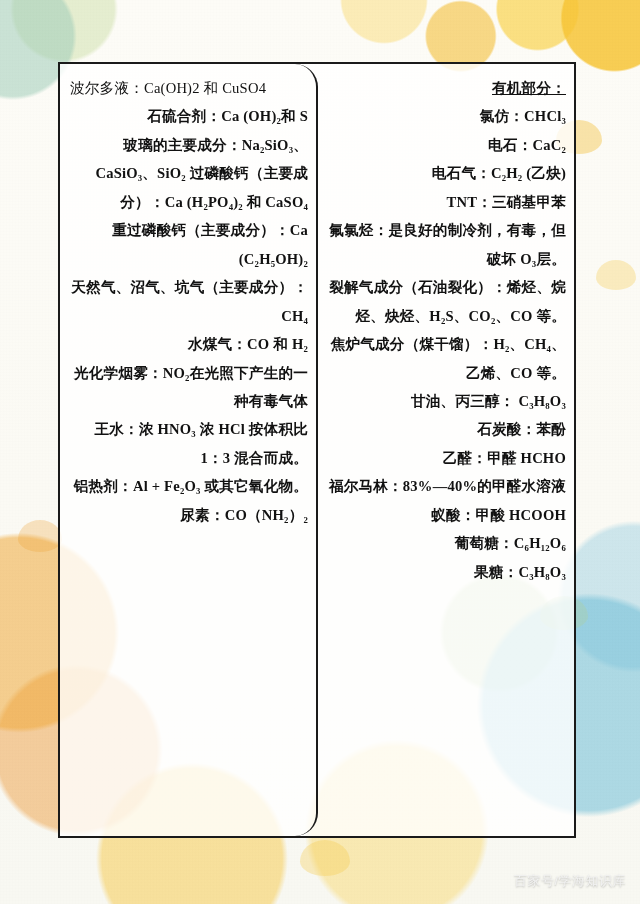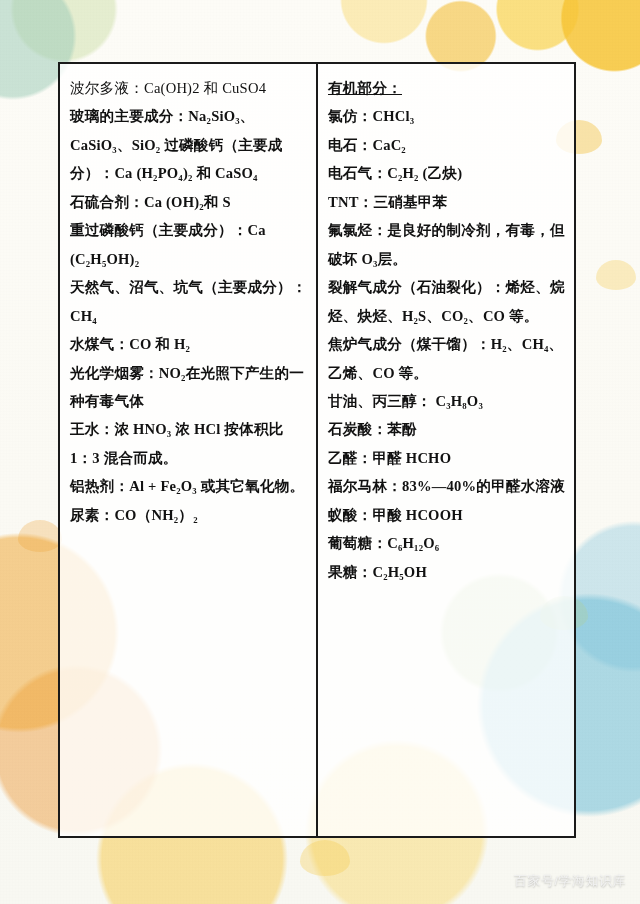--- a/index.html
+++ b/index.html
@@ -58,35 +58,36 @@
     height: 776px;
     border: 2px solid #1a1a1a;
     background: rgba(255,255,255,0.80);
     box-sizing: border-box;
     display: flex;
   }
   .col {
     box-sizing: border-box;
     padding: 10px 8px 12px 10px;
     overflow: hidden;
+    border-radius: 23px;
   }
   .col-left {
     width: 50.2%;
     border-right: 2px solid #1a1a1a;
   }
   .col-right {
     width: 49.8%;
   }
   .row {
     font-size: 14.6px;
     line-height: 1.95;
     color: #111;
     letter-spacing: .2px;
   }
-  .row.bold { font-weight: bold; }
+  .row.bold { font-weight: bold; text-align: right; }
   .row .u { text-decoration: underline; }
 
   
   .watermark {
     position: absolute;
     right: 14px;
     bottom: 14px;
     font-family: "Liberation Sans", sans-serif;
     font-size: 13px;
     color: #f2f2f2;
@@ -103,22 +104,22 @@
 <div class="leaf" style="left:556px;top:120px;width:46px;height:34px;background:rgba(243,188,45,.55);"></div>
 <div class="leaf" style="left:596px;top:260px;width:40px;height:30px;background:rgba(246,203,72,.45);"></div>
 <div class="leaf" style="left:18px;top:520px;width:44px;height:32px;background:rgba(236,160,50,.40);"></div>
 <div class="leaf" style="left:300px;top:840px;width:50px;height:36px;background:rgba(246,200,70,.45);"></div>
 <div class="leaf" style="left:540px;top:596px;width:48px;height:34px;background:rgba(176,208,150,.45);"></div>
 
 <div class="sheet">
 
   <div class="col col-left">
     <div class="row">波尔多液：Ca(OH)2 和 CuSO4</div>
+    <div class="row bold">石硫合剂：Ca (OH)₂和 S</div>
     <div class="row bold">玻璃的主要成分：Na₂SiO₃、CaSiO₃、SiO₂  过磷酸钙（主要成分）：Ca (H₂PO₄)₂ 和 CaSO₄</div>
-    <div class="row bold">石硫合剂：Ca (OH)₂和 S</div>
     <div class="row bold">重过磷酸钙（主要成分）：Ca (C₂H₅OH)₂</div>
     <div class="row bold">天然气、沼气、坑气（主要成分）：CH₄</div>
     <div class="row bold">水煤气：CO 和 H₂</div>
     <div class="row bold">光化学烟雾：NO₂在光照下产生的一种有毒气体</div>
     <div class="row bold">王水：浓 HNO₃ 浓 HCl 按体积比 1：3 混合而成。</div>
     <div class="row bold">铝热剂：Al + Fe₂O₃ 或其它氧化物。</div>
     <div class="row bold">尿素：CO（NH₂）₂</div>
   </div>
 
   <div class="col col-right">
@@ -128,18 +129,18 @@
     <div class="row bold">电石气：C₂H₂ (乙炔)</div>
     <div class="row bold">TNT：三硝基甲苯</div>
     <div class="row bold">氟氯烃：是良好的制冷剂，有毒，但破坏 O₃层。</div>
     <div class="row bold">裂解气成分（石油裂化）：烯烃、烷烃、炔烃、H₂S、CO₂、CO 等。</div>
     <div class="row bold">焦炉气成分（煤干馏）：H₂、CH₄、乙烯、CO 等。</div>
     <div class="row bold">甘油、丙三醇：  C₃H₈O₃</div>
     <div class="row bold">石炭酸：苯酚</div>
     <div class="row bold">乙醛：甲醛  HCHO</div>
     <div class="row bold">福尔马林：83%—40%的甲醛水溶液    蚁酸：甲酸 HCOOH</div>
     <div class="row bold">葡萄糖：C₆H₁₂O₆</div>
-    <div class="row bold">果糖：C₂H₅OH</div>
+    <div class="row bold">果糖：C₃H₈O₃</div>
   </div>
 
 </div>
 
 <div class="watermark">百家号/学海知识库</div>
 
 </body></html>

